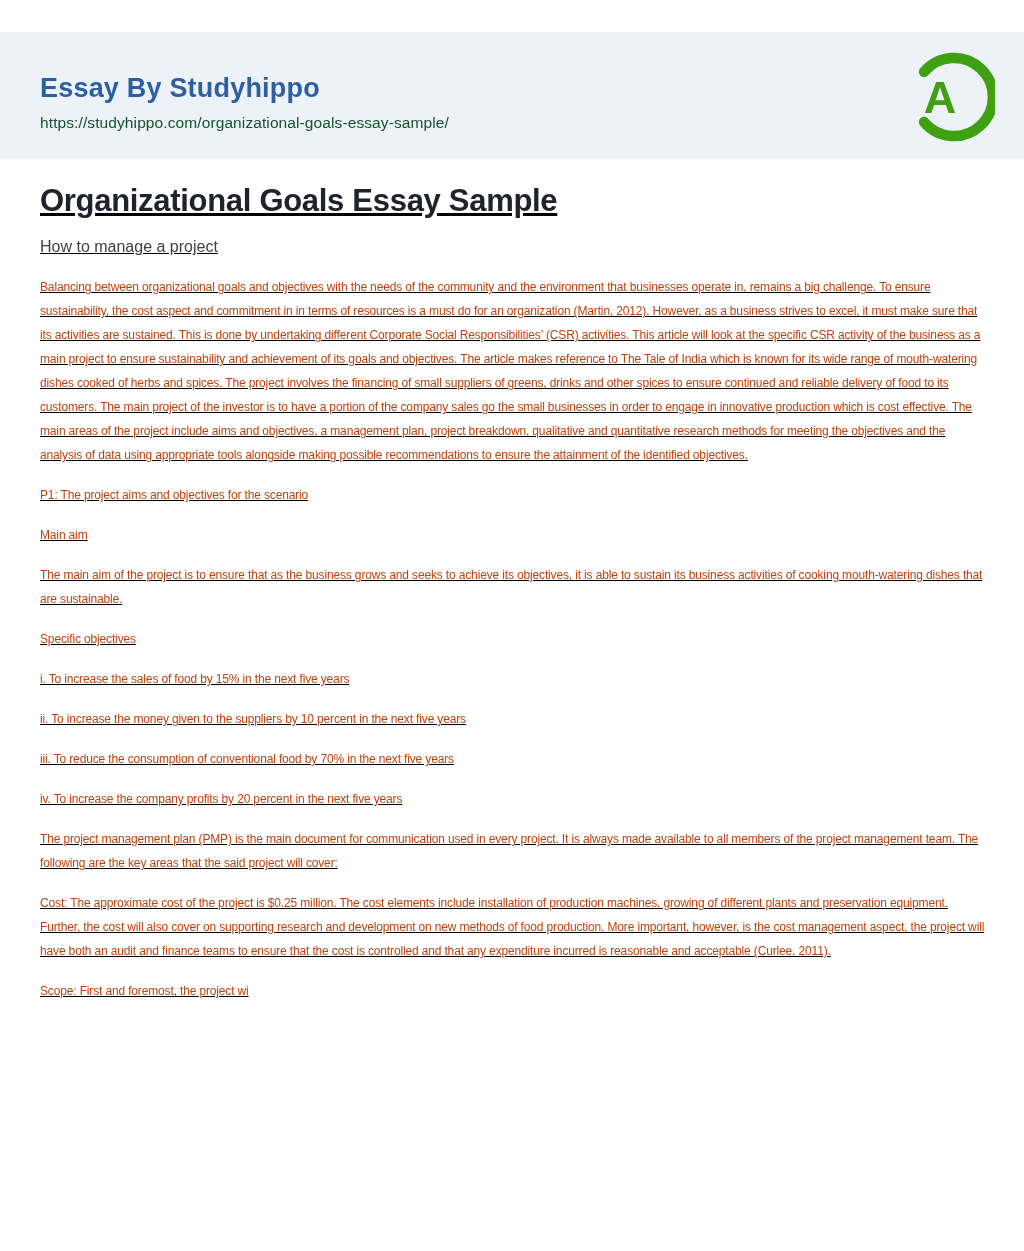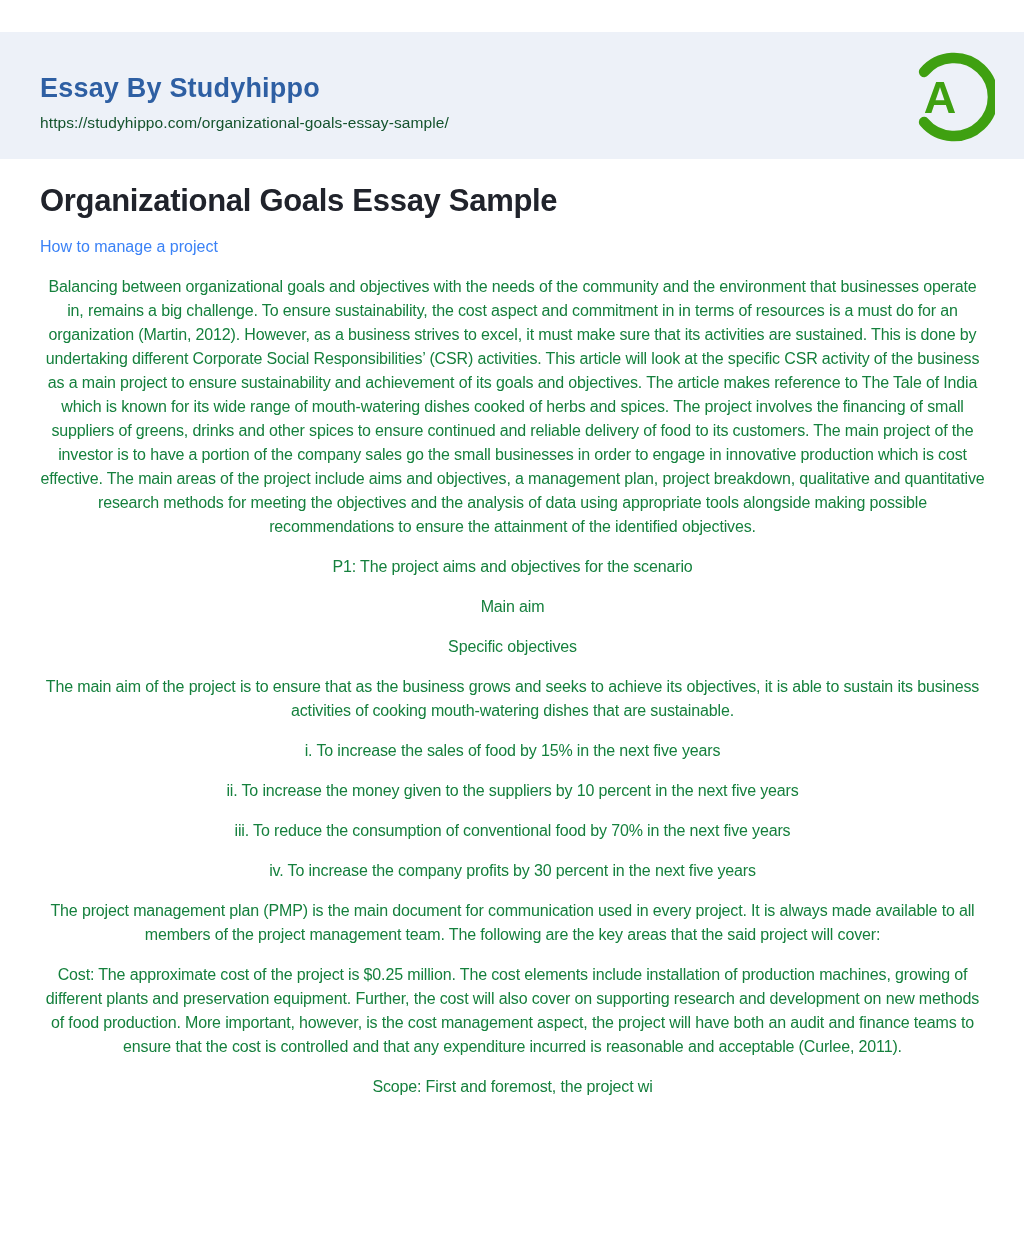--- a/index.html
+++ b/index.html
@@ -36,42 +36,42 @@
   }
   .logo {
     position: absolute;
     top: 18px;
     right: 29px;
     width: 94px;
     height: 94px;
   }
   .content {
     padding: 0 39px 40px 40px;
+    text-decoration: underline;
   }
   .essay-title {
     margin-top: 23px;
     font-size: 31px;
     font-weight: 800;
     letter-spacing: -0.3px;
     color: #20232b;
     line-height: 1.2;
   }
   .essay-subtitle {
     margin-top: 16px;
     font-size: 16px;
-    color: #3b82f6;
+    color: #404040;
     line-height: 24px;
   }
   .essay-body p {
     margin: 16px 0;
-    font-size: 16px;
+    font-size: 12px;
     line-height: 24px;
     letter-spacing: -0.15px;
-    color: #15803d;
-    text-align: center;
+    color: #c2410c;
   }
 </style>
 </head>
 <body>
 
 <div class="page">
 
   <div class="header">
     <div class="site-title">Essay By Studyhippo</div>
     <div class="site-url">https://studyhippo.com/organizational-goals-essay-sample/</div>
@@ -83,25 +83,25 @@
   </div>
 
   <div class="content">
     <h1 class="essay-title">Organizational Goals Essay Sample</h1>
     <p class="essay-subtitle">How to manage a project</p>
 
     <div class="essay-body">
         <p>Balancing between organizational goals and objectives with the needs of the community and the environment that businesses operate in, remains a big challenge. To ensure sustainability, the cost aspect and commitment in in terms of resources is a must do for an organization (Martin, 2012). However, as a business strives to excel, it must make sure that its activities are sustained. This is done by undertaking different Corporate Social Responsibilities’ (CSR) activities. This article will look at the specific CSR activity of the business as a main project to ensure sustainability and achievement of its goals and objectives. The article makes reference to The Tale of India which is known for its wide range of mouth-watering dishes cooked of herbs and spices. The project involves the financing of small suppliers of greens, drinks and other spices to ensure continued and reliable delivery of food to its customers. The main project of the investor is to have a portion of the company sales go the small businesses in order to engage in innovative production which is cost effective. The main areas of the project include aims and objectives, a management plan, project breakdown, qualitative and quantitative research methods for meeting the objectives and the analysis of data using appropriate tools alongside making possible recommendations to ensure the attainment of the identified objectives.</p>
         <p>P1: The project aims and objectives for the scenario</p>
         <p>Main aim</p>
+        <p>The main aim of the project is to ensure that as the business grows and seeks to achieve its objectives, it is able to sustain its business activities of cooking mouth-watering dishes that are sustainable.</p>
         <p>Specific objectives</p>
-        <p>The main aim of the project is to ensure that as the business grows and seeks to achieve its objectives, it is able to sustain its business activities of cooking mouth-watering dishes that are sustainable.</p>
         <p>i. To increase the sales of food by 15% in the next five years</p>
         <p>ii. To increase the money given to the suppliers by 10 percent in the next five years</p>
         <p>iii. To reduce the consumption of conventional food by 70% in the next five years</p>
-        <p>iv. To increase the company profits by 30 percent in the next five years</p>
+        <p>iv. To increase the company profits by 20 percent in the next five years</p>
         <p>The project management plan (PMP) is the main document for communication used in every project. It is always made available to all members of the project management team. The following are the key areas that the said project will cover:</p>
         <p>Cost: The approximate cost of the project is $0.25 million. The cost elements include installation of production machines, growing of different plants and preservation equipment. Further, the cost will also cover on supporting research and development on new methods of food production. More important, however, is the cost management aspect, the project will have both an audit and finance teams to ensure that the cost is controlled and that any expenditure incurred is reasonable and acceptable (Curlee, 2011).</p>
         <p>Scope: First and foremost, the project wi</p>
       </div>
   </div>
 
 </div>
 
 </body></html>

